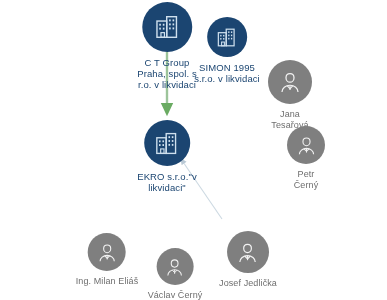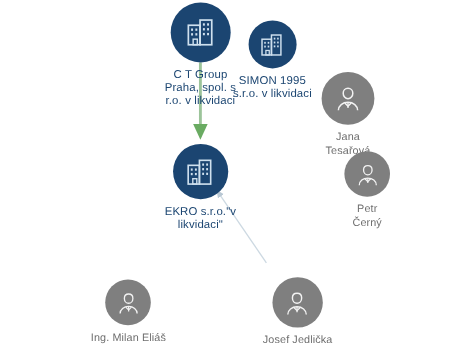--- a/index.html
+++ b/index.html
@@ -198,20 +198,31 @@
       <svg width="25" height="25" viewBox="0 0 24 24" fill="none">
         <path d="M12 4.2c-2.2 0-3.7 1.6-3.7 3.8 0 2.3 1.6 4.2 3.7 4.2s3.7-1.9 3.7-4.2c0-2.2-1.5-3.8-3.7-3.8z" stroke="#f2f2f2" stroke-width="1.15"></path>
         <path d="M4.6 21.2c0-3.6 3.3-6.2 7.4-6.2s7.4 2.6 7.4 6.2" stroke="#f2f2f2" stroke-width="1.15"></path>
         <path d="M12 15.2 L12 19.4" stroke="#f2f2f2" stroke-width="1.05"></path>
         <path d="M9.5 15.6 L12 18.1 L14.5 15.6" stroke="#f2f2f2" stroke-width="1.05" fill="none"></path>
       </svg>
     </div>
     <div class="node-label person-label">Josef Jedlička</div>
   </div>
 
+  <div class="node" style="left:175px; top:248px;">
+    <div class="node-circle person" style="width:37px; height:37px;">
+      <svg width="22" height="22" viewBox="0 0 24 24" fill="none">
+        <path d="M12 4.2c-2.2 0-3.7 1.6-3.7 3.8 0 2.3 1.6 4.2 3.7 4.2s3.7-1.9 3.7-4.2c0-2.2-1.5-3.8-3.7-3.8z" stroke="#f2f2f2" stroke-width="1.15"></path>
+        <path d="M4.6 21.2c0-3.6 3.3-6.2 7.4-6.2s7.4 2.6 7.4 6.2" stroke="#f2f2f2" stroke-width="1.15"></path>
+        <path d="M12 15.2 L12 19.4" stroke="#f2f2f2" stroke-width="1.05"></path>
+        <path d="M9.5 15.6 L12 18.1 L14.5 15.6" stroke="#f2f2f2" stroke-width="1.05" fill="none"></path>
+      </svg>
+    </div>
+    <div class="node-label person-label">Václav Černý</div>
+  </div>
 
   <div class="node" style="left:107px; top:233px;align-items:center;">
     <div class="node-circle person" style="width:38px; height:38px;">
       <svg width="23" height="23" viewBox="0 0 24 24" fill="none">
         <path d="M12 4.2c-2.2 0-3.7 1.6-3.7 3.8 0 2.3 1.6 4.2 3.7 4.2s3.7-1.9 3.7-4.2c0-2.2-1.5-3.8-3.7-3.8z" stroke="#f2f2f2" stroke-width="1.15"></path>
         <path d="M4.6 21.2c0-3.6 3.3-6.2 7.4-6.2s7.4 2.6 7.4 6.2" stroke="#f2f2f2" stroke-width="1.15"></path>
         <path d="M12 15.2 L12 19.4" stroke="#f2f2f2" stroke-width="1.05"></path>
         <path d="M9.5 15.6 L12 18.1 L14.5 15.6" stroke="#f2f2f2" stroke-width="1.05" fill="none"></path>
       </svg>
     </div>

